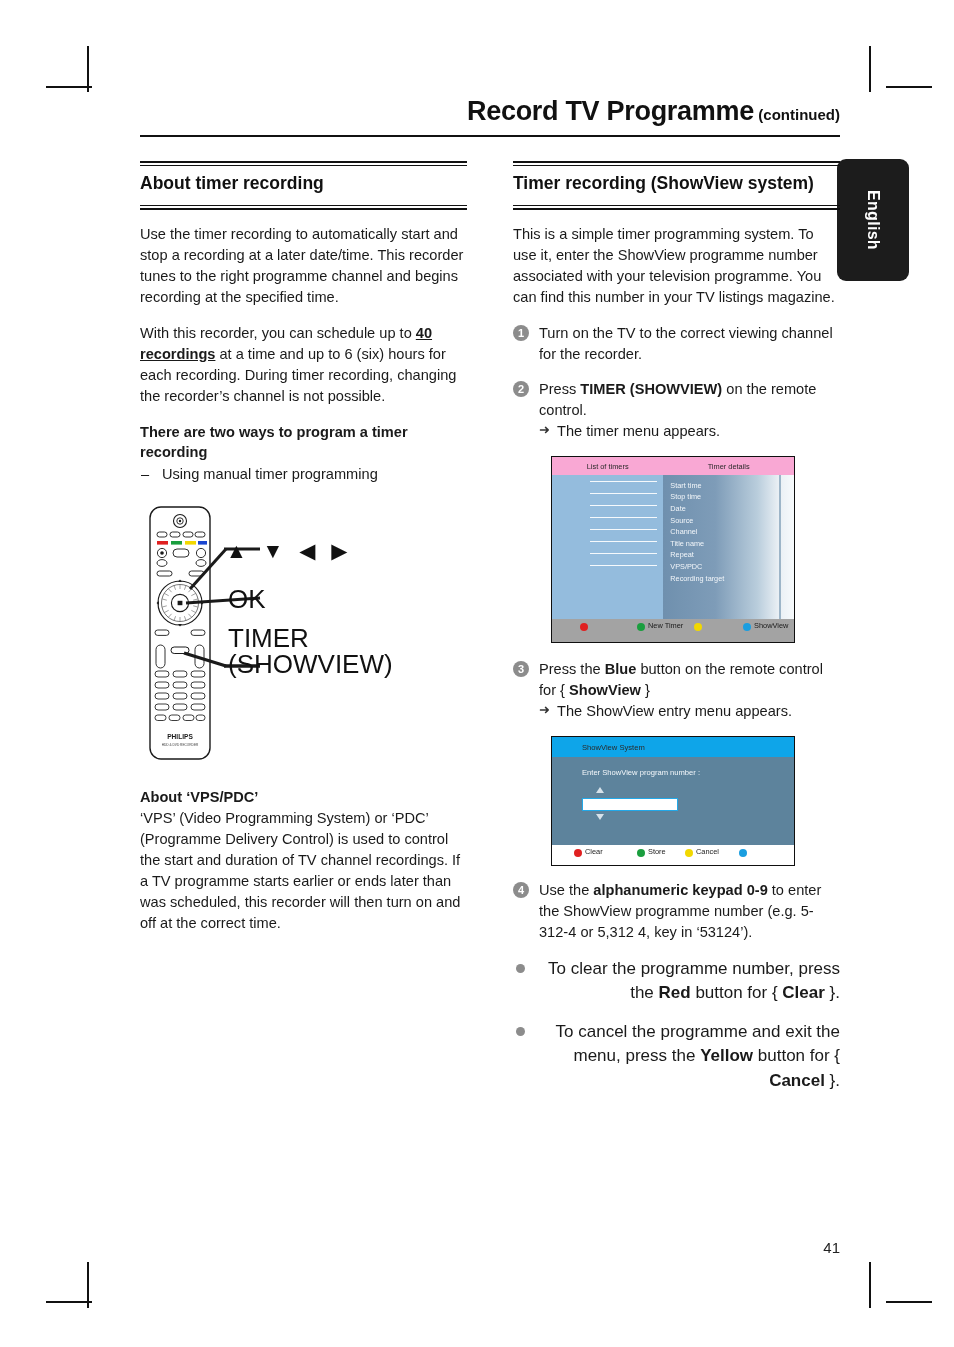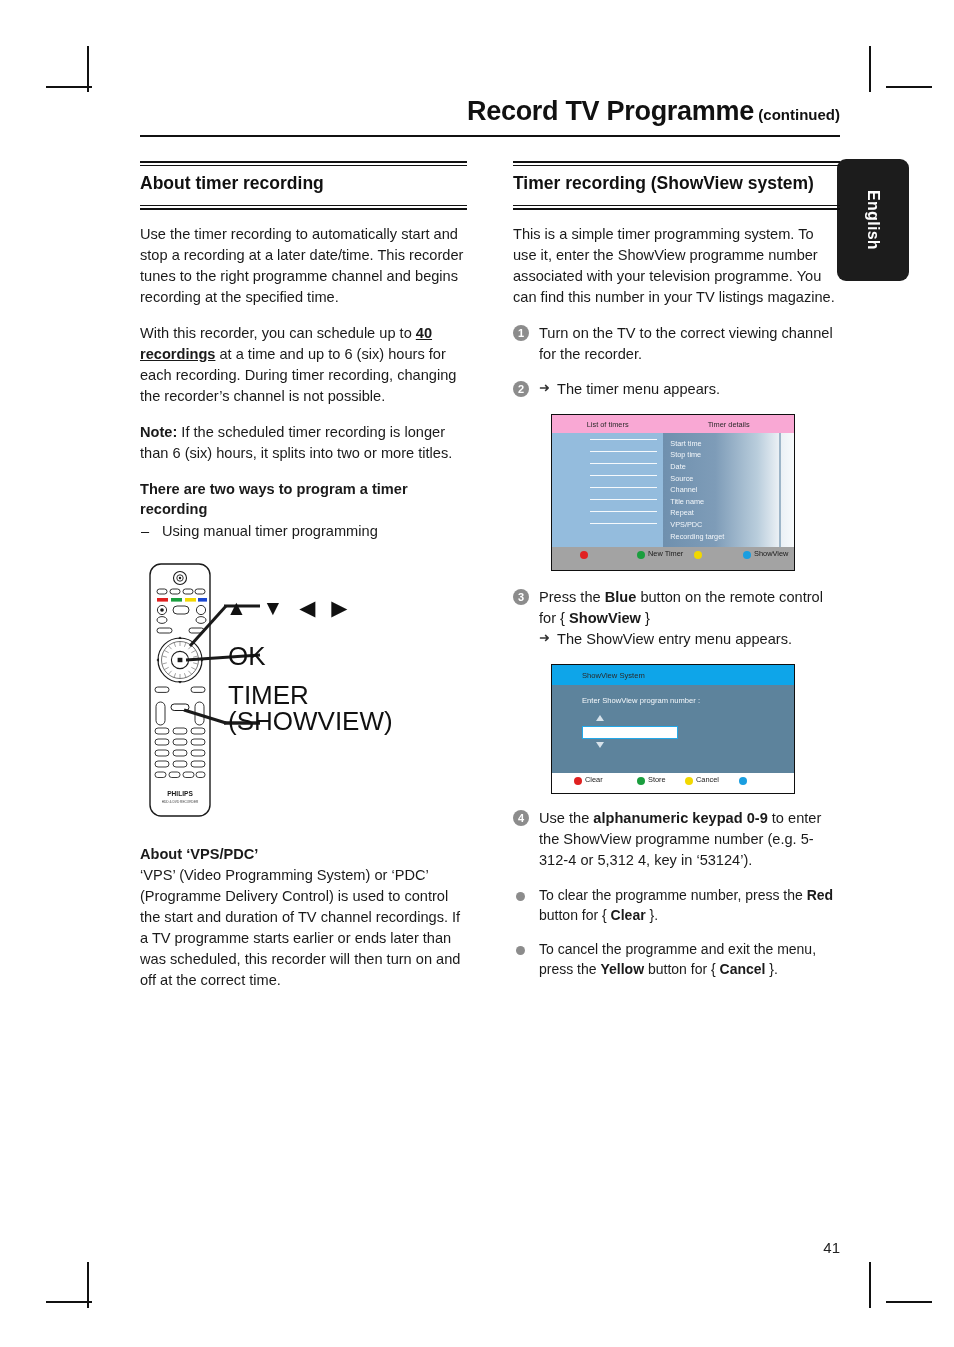--- a/index.html
+++ b/index.html
@@ -174,22 +174,23 @@
     left: 0;
     top: 0;
     color: #333;
     font-size: 13px;
   }
 
   .bullet {
     position: relative;
     padding-left: 26px;
     margin-bottom: 14px;
-    font-size: 14px;
+    font-size: 17px;
     line-height: 1.44;
+    text-align: right;
   }
   .bullet::before {
     content: "";
     position: absolute;
     left: 3px;
     top: 7px;
     width: 9px;
     height: 9px;
     border-radius: 50%;
     background: #8c8c8c;
@@ -208,21 +209,21 @@
     font-size: 7.4px;
     color: #2a2a2a;
     padding: 5px 0 4px 0;
     background: #f9a8d4;
   }
   .tv-top .t1 { width: 46%; text-align: center; }
   .tv-top .t2 { width: 54%; text-align: center; }
 
   .tv-body {
     position: relative;
-    height: 114px;
+    height: 144px;
     background: #94bcdd;
     display: flex;
   }
   .tv-left {
     width: 46%;
     padding-top: 6px;
     box-sizing: border-box;
   }
   .tv-left .ln {
     height: 1.5px;
@@ -389,21 +390,20 @@
       <div class="sec-head">
         <div class="rule-top"></div>
         <div class="sec-title">About timer recording</div>
         <div class="rule-bot"></div>
       </div>
 
       <p class="body">Use the timer recording to automatically start and stop a recording at a later date/time. This recorder tunes to the right programme channel and begins recording at the specified time.</p>
 
       <p class="body"><span>With this recorder, you can schedule up to </span><span class="u">40 recordings</span><span> at a time and up to 6 (six) hours for each recording.  During timer recording, changing the recorder’s channel is not possible.</span></p>
 
-      <p class="body"><span class="b">Note:</span><span> If the scheduled timer recording is longer than 6 (six) hours, it splits into two or more titles.</span></p>
 
       <h4 class="sub">There are two ways to program a timer recording</h4>
       <ul class="dashlist">
         <li>Using manual timer programming</li>
       </ul>
 
       <div id="remote-fig">
         <svg width="327" height="262" viewBox="0 0 327 262">
 
           <rect x="10" y="4" width="60" height="252" rx="11" ry="11" fill="#ffffff" stroke="#1a1a1a" stroke-width="1.4"></rect>
@@ -521,20 +521,21 @@
 
       <p class="body">This is a simple timer programming system. To use it, enter the ShowView programme number associated with your television programme. You can find this number in your TV listings magazine.</p>
 
       <div class="step">
         <div class="num">1</div>
         <div class="txt">Turn on the TV to the correct viewing channel for the recorder.</div>
       </div>
 
       <div class="step">
         <div class="num">2</div>
+        <div class="txt"><span>Press </span><span class="b">TIMER (SHOWVIEW)</span><span> on the remote control.</span></div>
         <div class="arrowline">The timer menu appears.</div>
       </div>
 
       <div class="tvshot">
         <div class="tv-top">
           <div class="t1">List of timers</div>
           <div class="t2">Timer details</div>
         </div>
         <div class="tv-body">
           <div class="tv-left">

